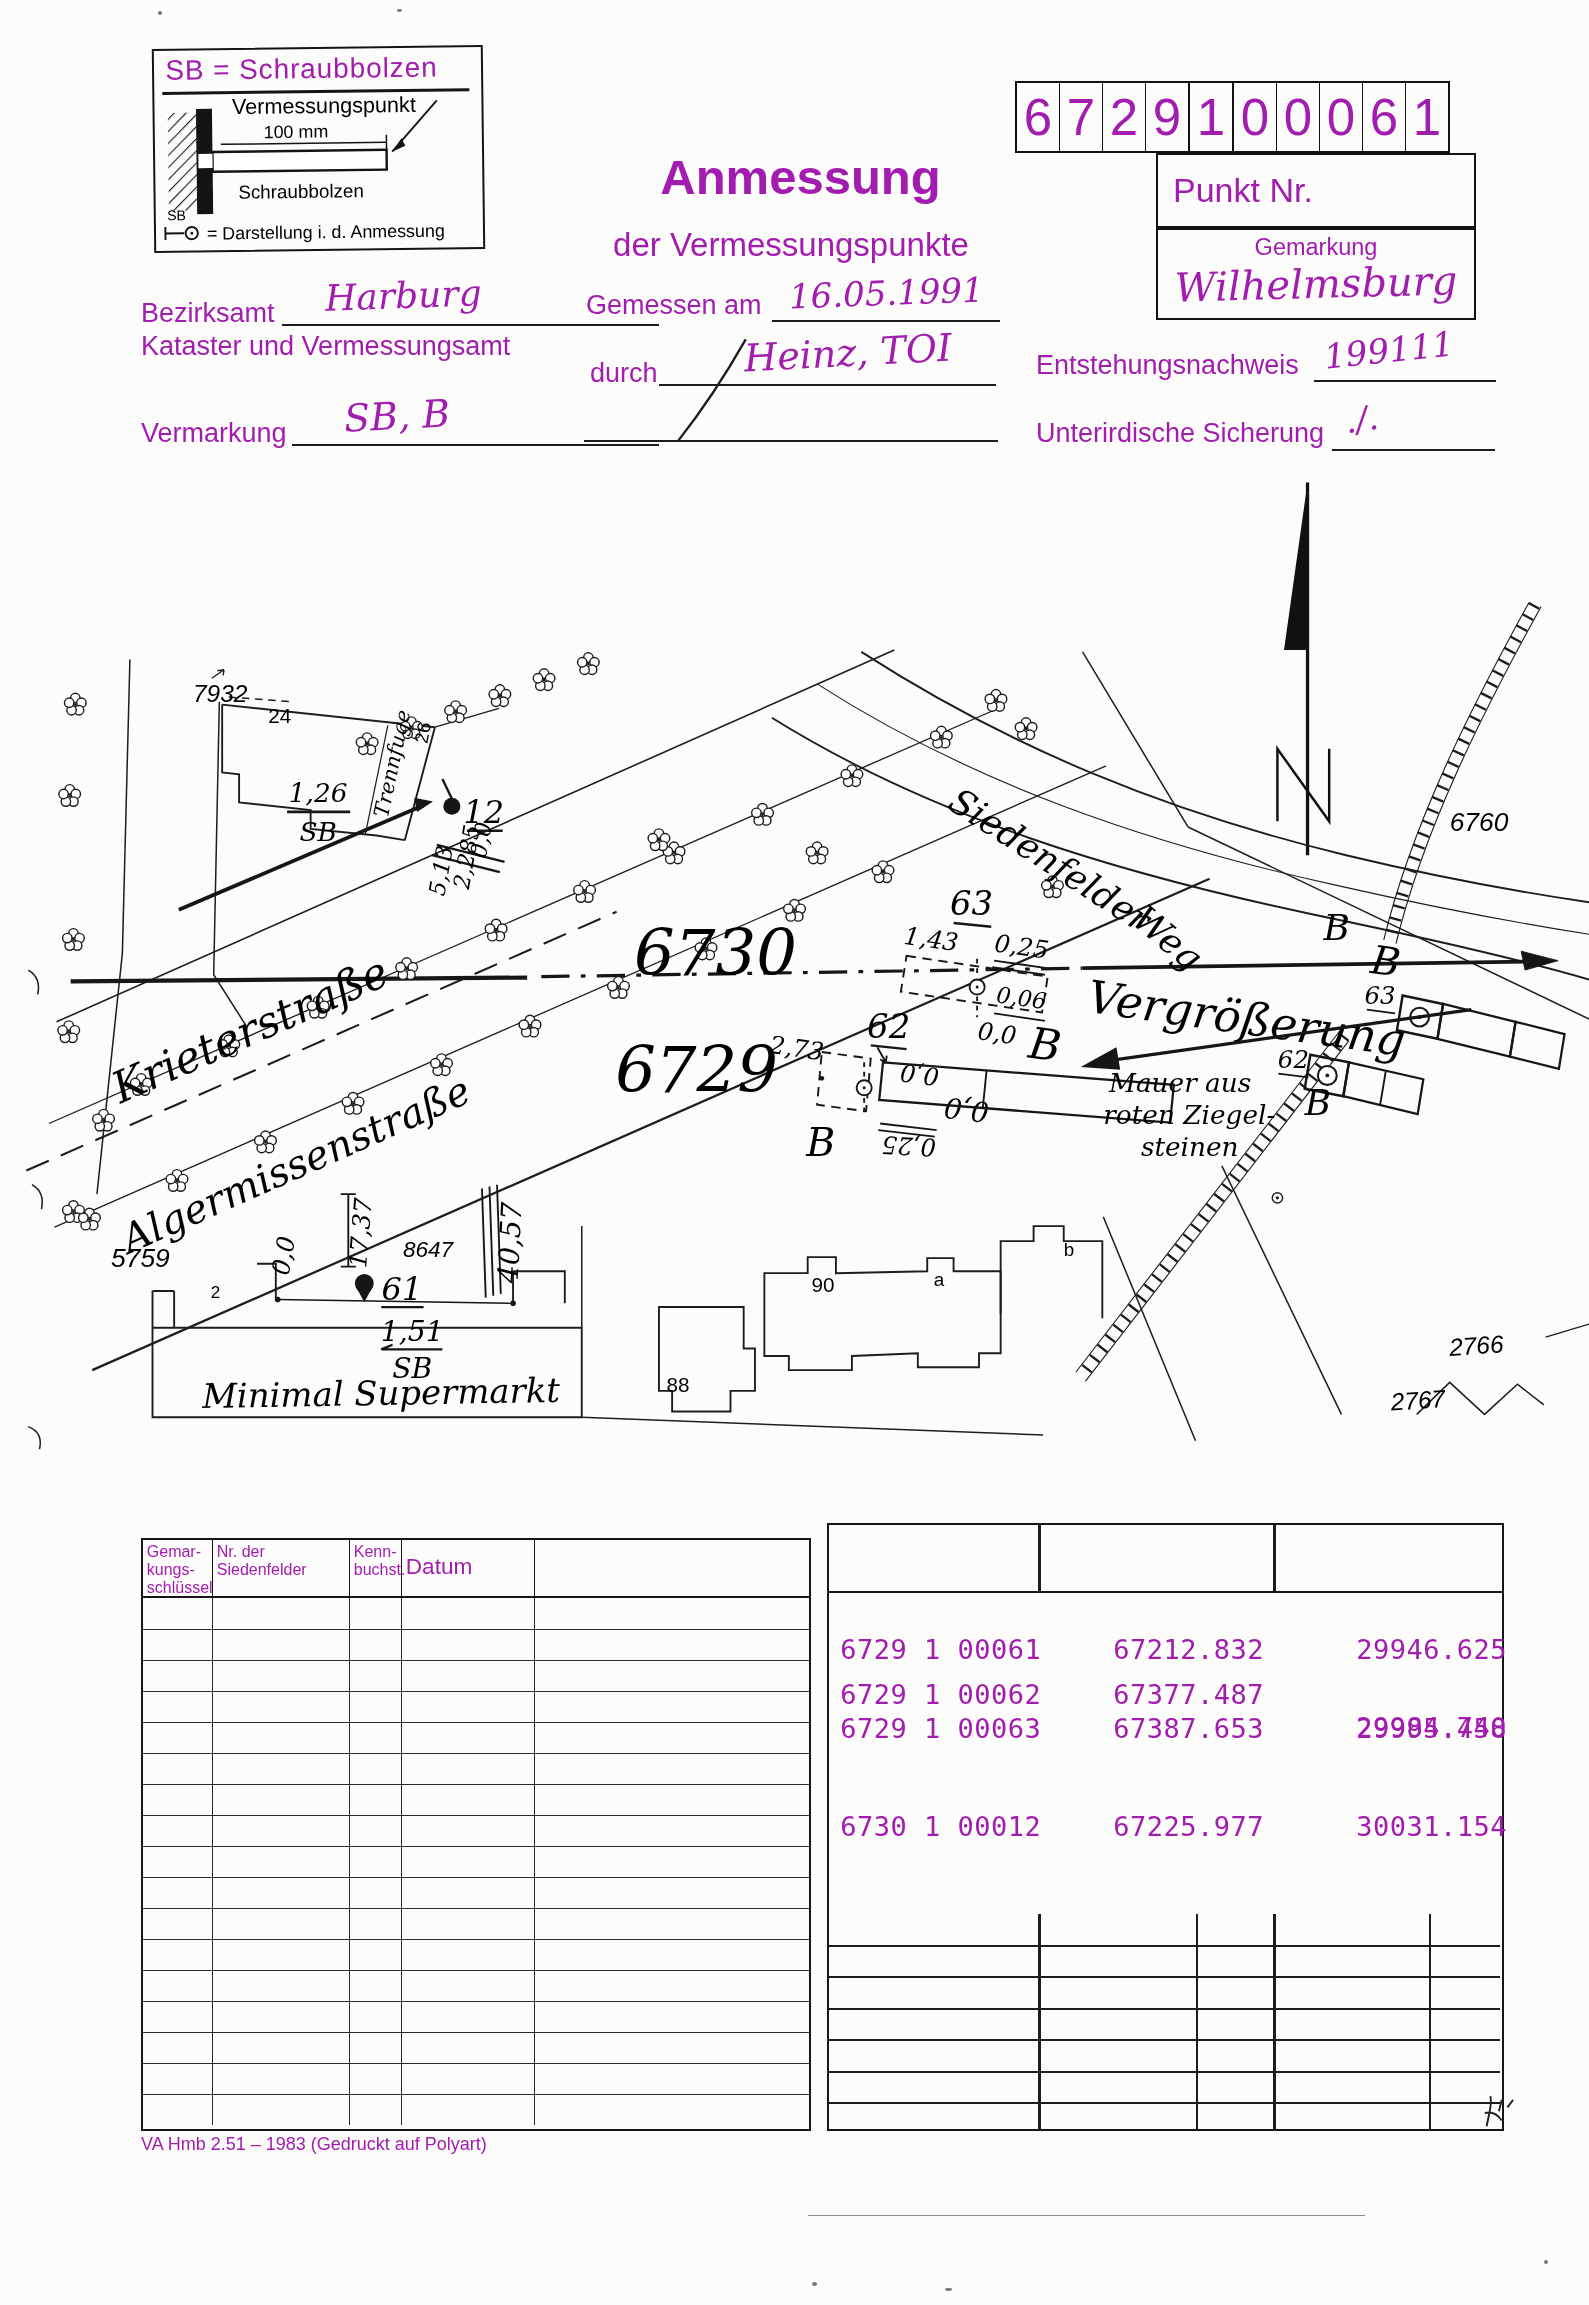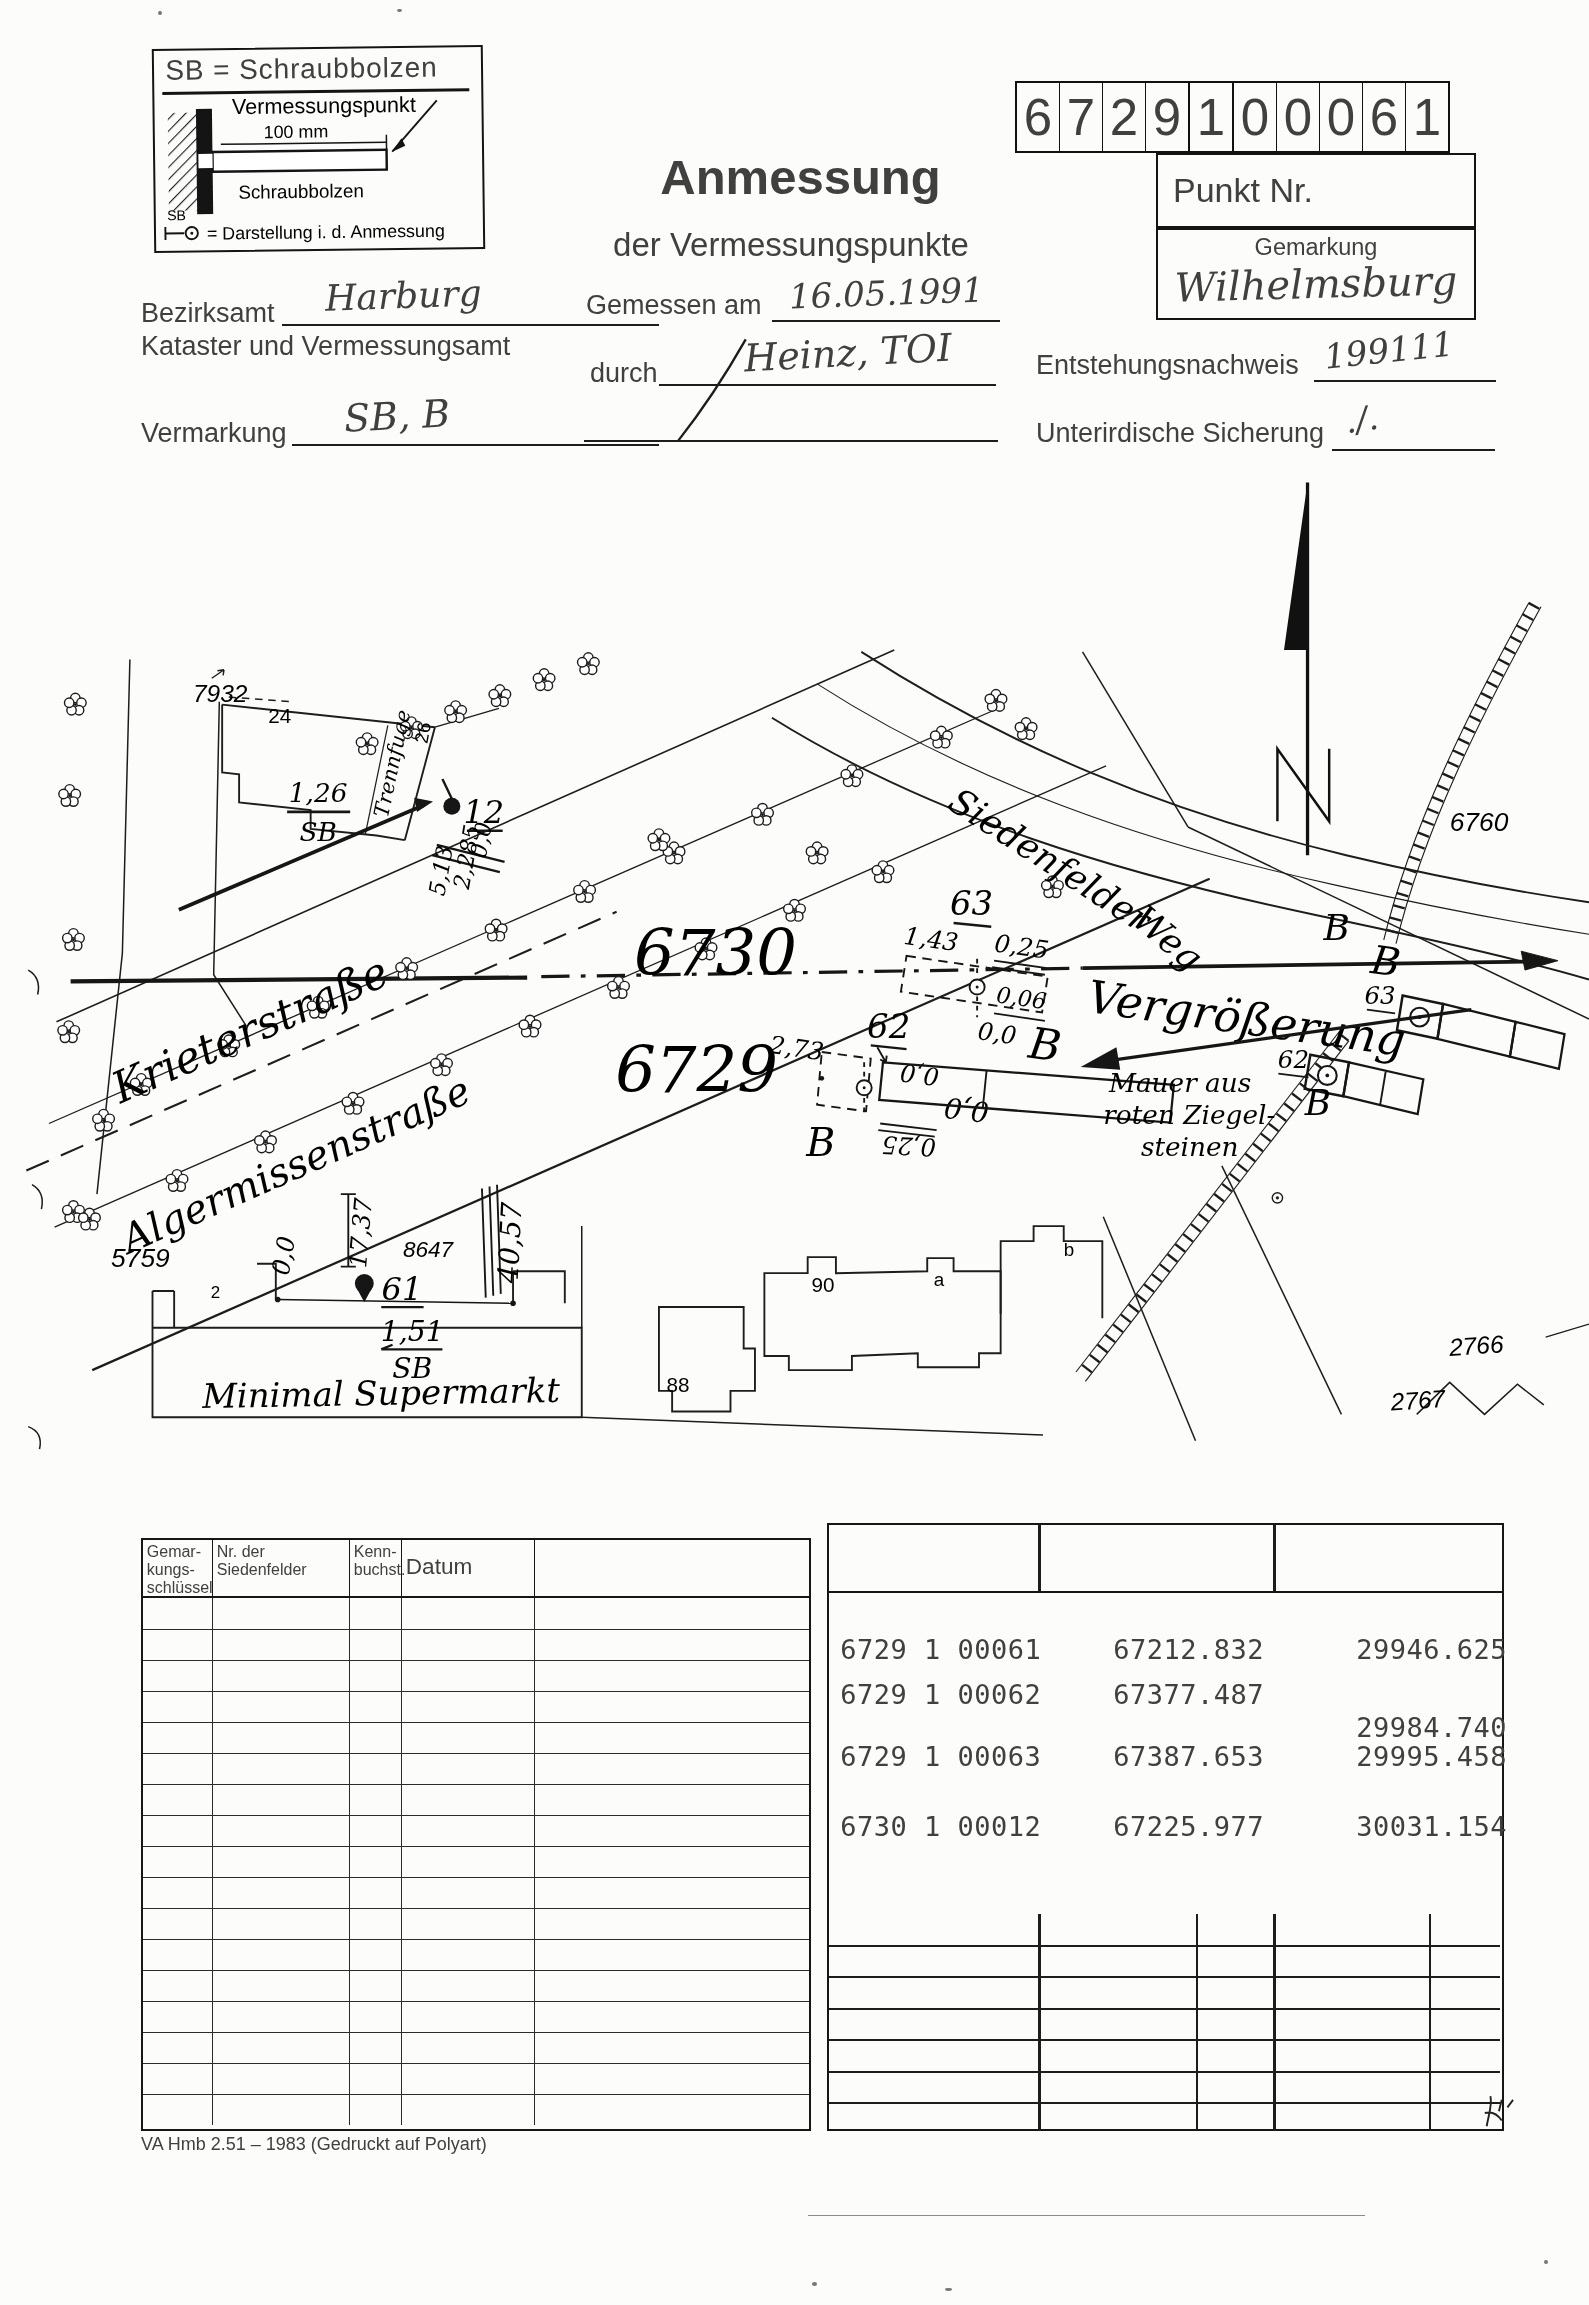--- a/index.html
+++ b/index.html
@@ -1,17 +1,17 @@
 <!DOCTYPE html>
 <html style="font-size:15px"><head>
 <meta charset="utf-8">
 <style>
   html,body{margin:0;padding:0;background:#d9d9d9;}
   .sheet{position:relative;width:1589px;height:2305px;background:#fcfcfa;overflow:hidden;
-         font-family:"Liberation Sans","DejaVu Sans",sans-serif;color:#404040;}
+         font-family:"Liberation Sans","DejaVu Sans",sans-serif;color:#a21caf;}
   .abs{position:absolute;}
   .print{font-family:"Liberation Sans","DejaVu Sans",sans-serif;}
   .hand{font-family:"DejaVu Serif",serif;font-style:italic;}
   .mono{font-family:"DejaVu Sans Mono",monospace;}
   .line{position:absolute;background:#1d1d1d;height:1.9px;}
   .vline{position:absolute;background:#1d1d1d;width:1.9px;}
   
   .legend{left:153px;top:47px;width:327px;height:200px;border:2.8px solid #141414;transform:rotate(-0.7deg);}
   .legend-title{left:11.3px;top:3.8px;font-size:28px;letter-spacing:0.9px;}
   .legend-rule{left:7.5px;top:41px;width:307px;height:2.8px;background:#141414;}
@@ -521,21 +521,21 @@
     <div class="dataline mono" style="left:11.3px;top:109px;">
       <span>6729 1 00061</span>
       <span style="position:absolute;left:273px;">67212.832</span>
       <span style="position:absolute;left:516px;">29946.625</span>
     </div>
     <div class="dataline mono" style="left:11.3px;top:154px;">
       <span>6729 1 00062</span>
       <span style="position:absolute;left:273px;">67377.487</span>
       <span style="position:absolute;left:516px;margin-top:33px;">29984.740</span>
     </div>
-    <div class="dataline mono" style="left:11.3px;top:216px;">
+    <div class="dataline mono" style="left:11.3px;top:188px;">
       <span>6729 1 00063</span>
       <span style="position:absolute;left:273px;">67387.653</span>
       <span style="position:absolute;left:516px;">29995.458</span>
     </div>
     <div class="dataline mono" style="left:11.3px;top:286px;">
       <span>6730 1 00012</span>
       <span style="position:absolute;left:273px;">67225.977</span>
       <span style="position:absolute;left:516px;">30031.154</span>
     </div>
     <div id="right-grid">

